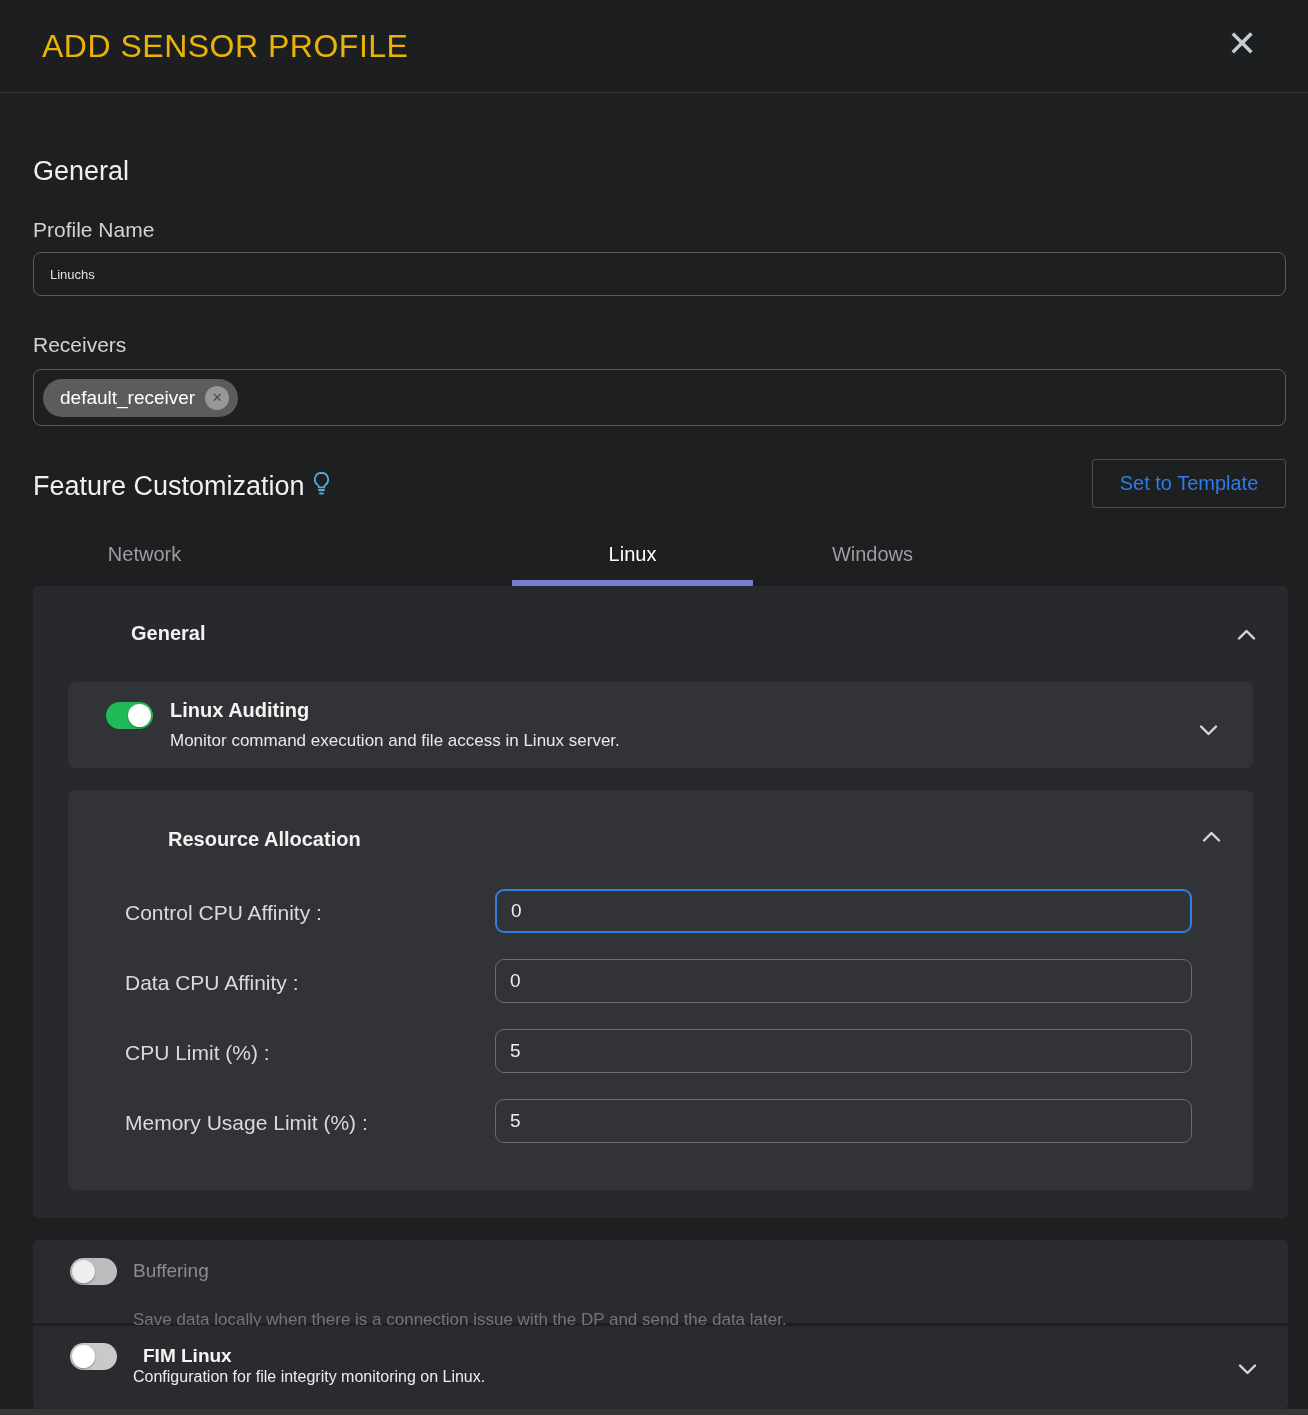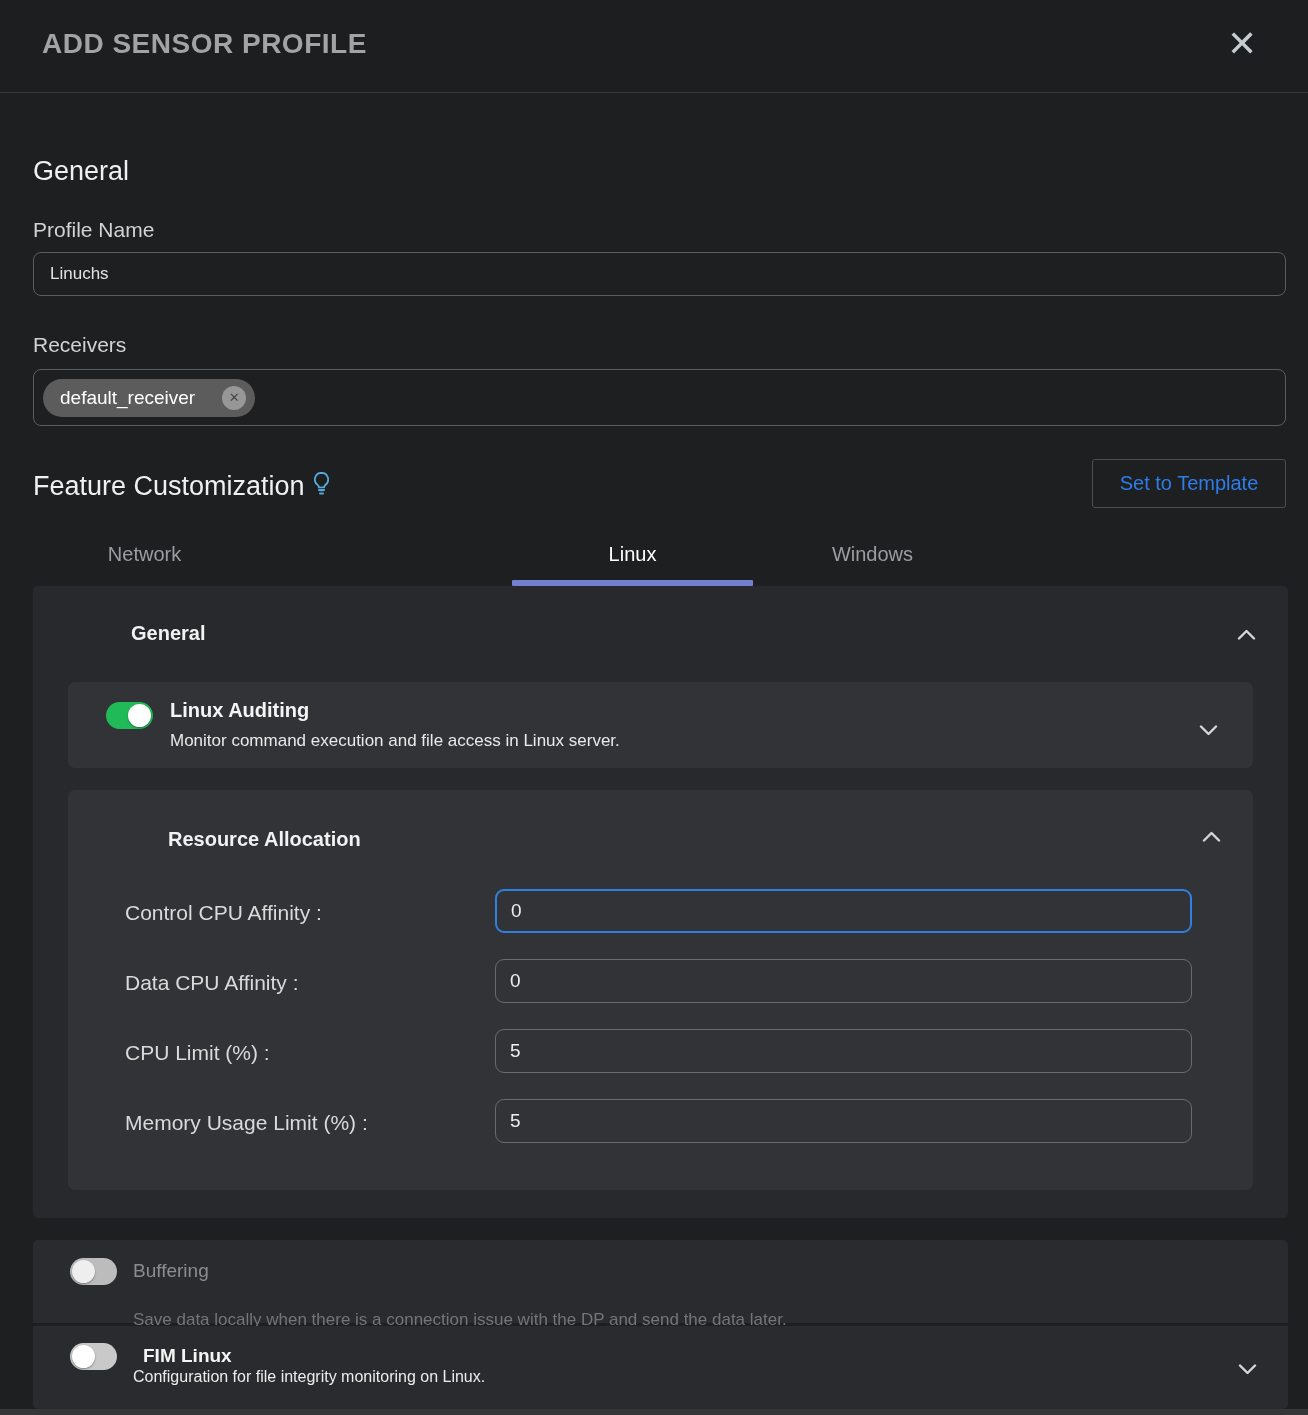--- a/index.html
+++ b/index.html
@@ -9,48 +9,48 @@
     position:relative; width:1308px; height:1415px;
     background:#1e1f21; overflow:hidden; color:#e8e8e8;
   }
   
   .modal-header{
     position:absolute; top:0; left:0; width:1308px; height:93px;
     background:#1d1e20; border-bottom:1px solid #38393b;
   }
   .modal-title{
     position:absolute; left:42px; top:28px;
-    font-size:28px; letter-spacing:.5px; color:#a3a3a3; font-weight:700;
+    font-size:32px; letter-spacing:.5px; color:#eab308; font-weight:400;
   }
   .close-btn{
     position:absolute; right:44px; top:22px; width:44px; height:44px;
     display:flex; align-items:center; justify-content:center;
     font-size:36px; color:#c5cdd1; cursor:pointer; line-height:1;
   }
   
   .h-general{ position:absolute; left:33px; top:156px; font-size:27px; color:#f0f0f0; font-weight:400; }
   .lbl{ font-size:21px; color:#d3d3d3; font-weight:400; }
   .lbl-profile{ position:absolute; left:33px; top:218px; }
   .lbl-receivers{ position:absolute; left:33px; top:333px; }
   
   .text-input{
     position:absolute; left:33px; width:1253px; height:44px;
     background:transparent; border:1px solid #5b5c5e; border-radius:8px;
-    color:#e2e2e2; font-size:17px; padding:6px 16px;
+    color:#e2e2e2; font-size:13px; padding:6px 16px;
     font-family:"Liberation Sans", sans-serif; outline:none;
   }
   .input-profile{ top:252px; }
   .receivers-box{
     position:absolute; left:33px; top:369px; width:1253px; height:57px;
     border:1px solid #5b5c5e; border-radius:8px;
     display:flex; align-items:center; padding:0 9px;
   }
   .chip{
     height:38px; background:#5c5c5c; border-radius:19px;
-    display:inline-flex; align-items:center; gap:27px; padding:0 9px 0 17px;
+    display:inline-flex; align-items:center; gap:10px; padding:0 9px 0 17px;
   }
   .chip-label{ color:#ffffff; font-size:19px; }
   .chip-x{
     width:24px; height:24px; border-radius:50%; background:#979797;
     display:flex; align-items:center; justify-content:center;
     color:#484848; font-size:13px; cursor:pointer;
   }
   
   .h-feature{ position:absolute; left:33px; top:469px; font-size:27px; color:#f0f0f0; font-weight:400;
               display:flex; align-items:center; gap:9px; }

